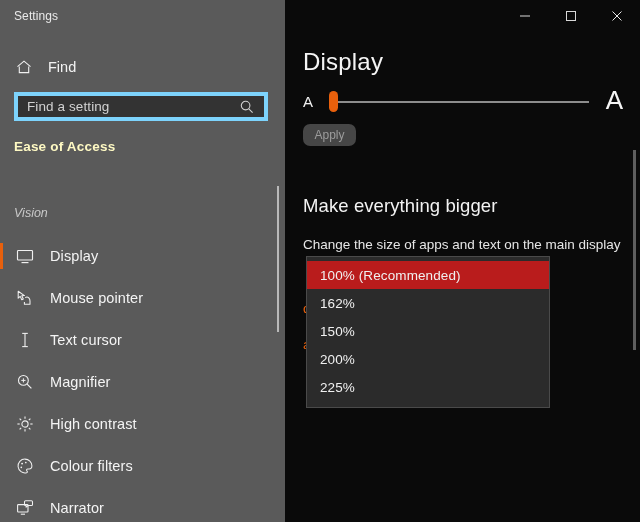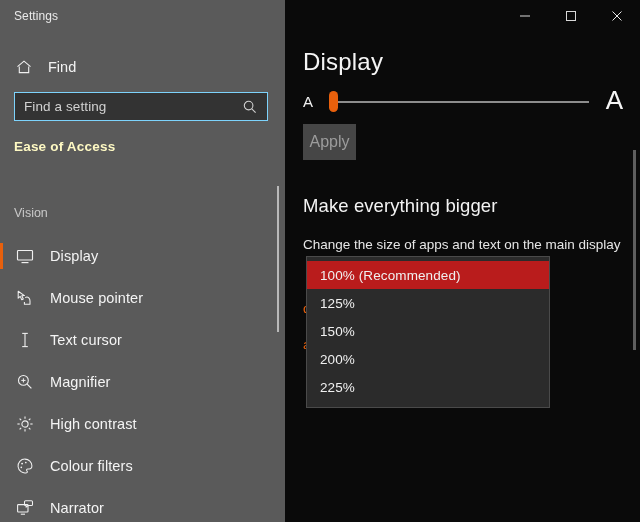--- a/index.html
+++ b/index.html
@@ -63,21 +63,21 @@
     color: #f2f2f2;
   }
 
   .search-box {
     position: absolute;
     left: 14px;
     top: 92px;
     width: 254px;
     height: 29px;
     background: #333333;
-    border: 1px solid #7dd3fc;
+    border: 4px solid #7dd3fc;
     box-sizing: border-box;
     display: flex;
     align-items: center;
   }
   .search-text {
     flex: 1;
     font-size: 13.5px;
     color: #d2d2d2;
     padding-left: 9px;
     letter-spacing: .1px;
@@ -99,20 +99,21 @@
     color: #fef9c3;
     letter-spacing: .2px;
   }
 
   .group-header {
     position: absolute;
     left: 14px;
     top: 206px;
     font-size: 12.5px;
     color: #c9c9c9;
+    font-style: italic;
   }
 
   .nav-list {
     position: absolute;
     left: 0;
     top: 235px;
     width: 278px;
   }
   .nav-item {
     position: relative;
@@ -229,27 +230,28 @@
     height: 21px;
     background: #e8600c;
     border-radius: 5px;
   }
 
   .apply-button {
     position: absolute;
     left: 18px;
     top: 124px;
     width: 53px;
-    height: 36px;
+    height: 22px;
     background: #464646;
     display: flex;
     align-items: center;
     justify-content: center;
-    font-size: 16px;
+    font-size: 12px;
     color: #9c9c9c;
+    border-radius: 7px;
   }
 
   .content-scrollbar {
     position: absolute;
     left: 348px;
     top: 150px;
     width: 3px;
     height: 200px;
     background: #5e5e5e;
   }
@@ -487,20 +489,20 @@
     <div class="bigger-heading">Make everything bigger</div>
 
     <div class="bigger-label">Change the size of apps and text on the main display</div>
 
     <div class="bg-link bg-link-1">displays</div>
     <div class="bg-link bg-link-2">and mouse</div>
 
 
     <div class="dropdown">
       <div class="dd-option highlighted">100% (Recommended)</div>
-      <div class="dd-option">125%</div>
+      <div class="dd-option">162%</div>
       <div class="dd-option">150%</div>
       <div class="dd-option">200%</div>
       <div class="dd-option">225%</div>
     </div>
 
   </div>
 </div>
 
 </body></html>

